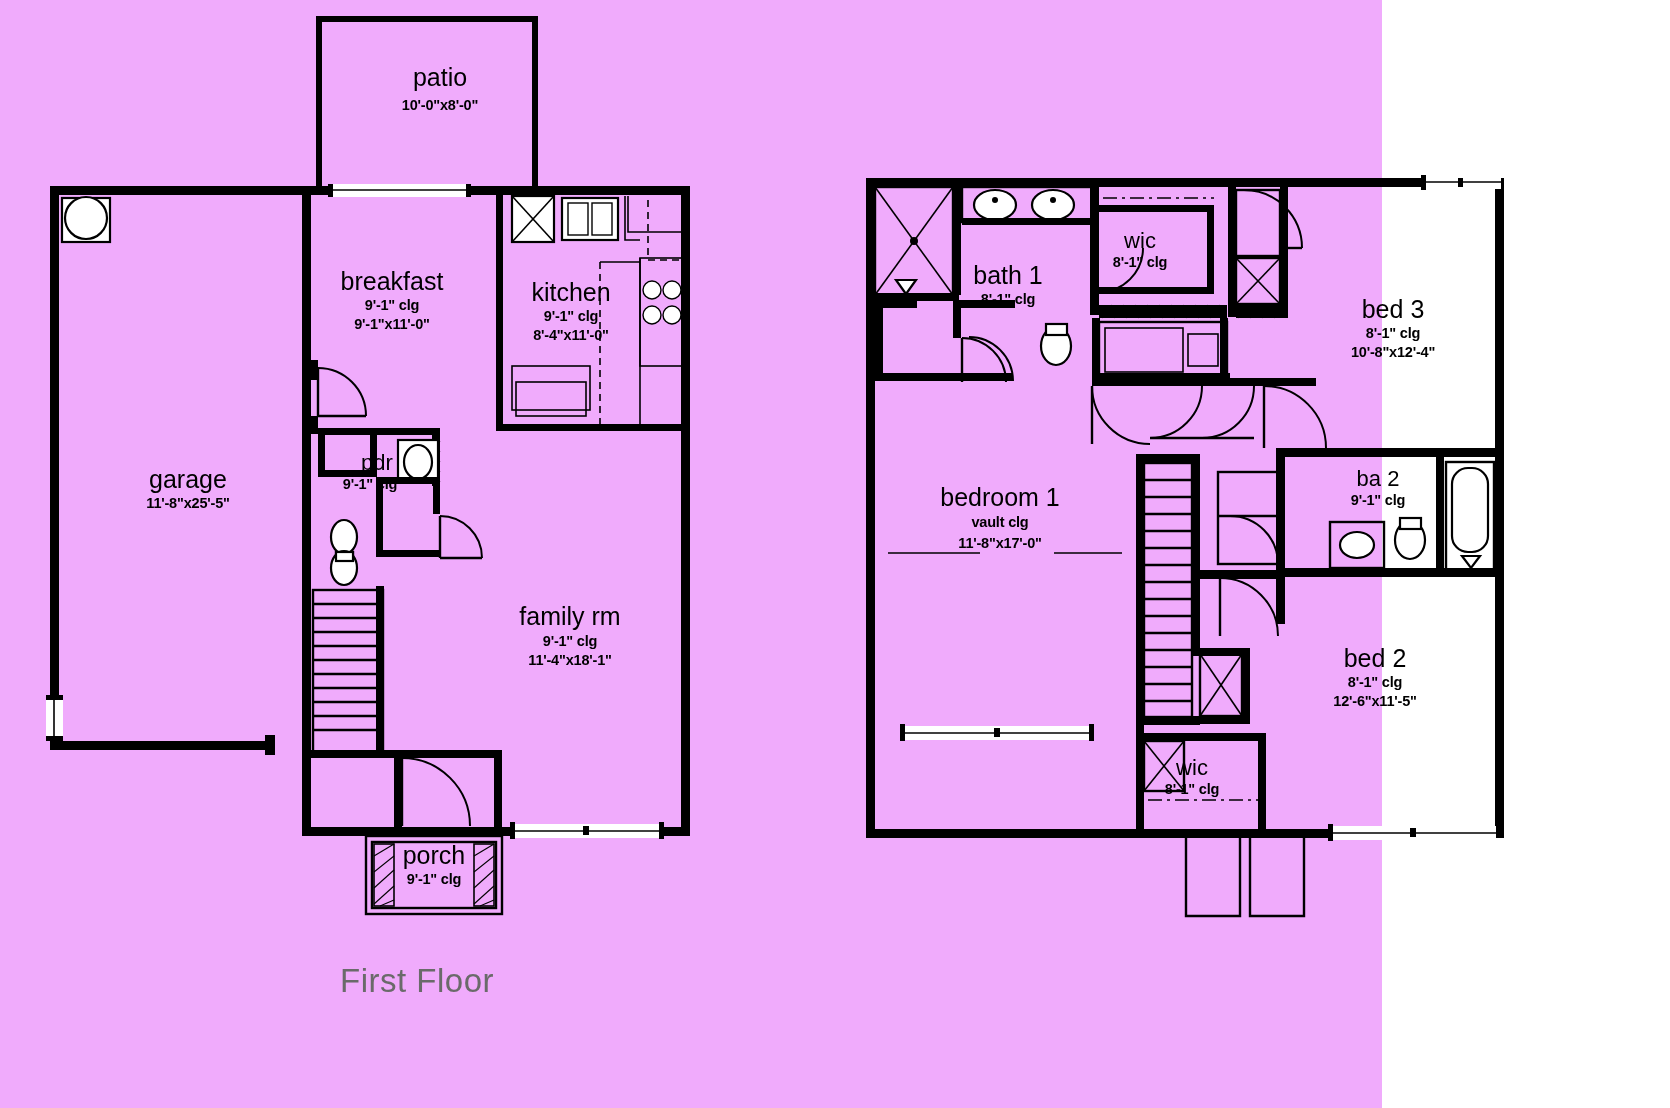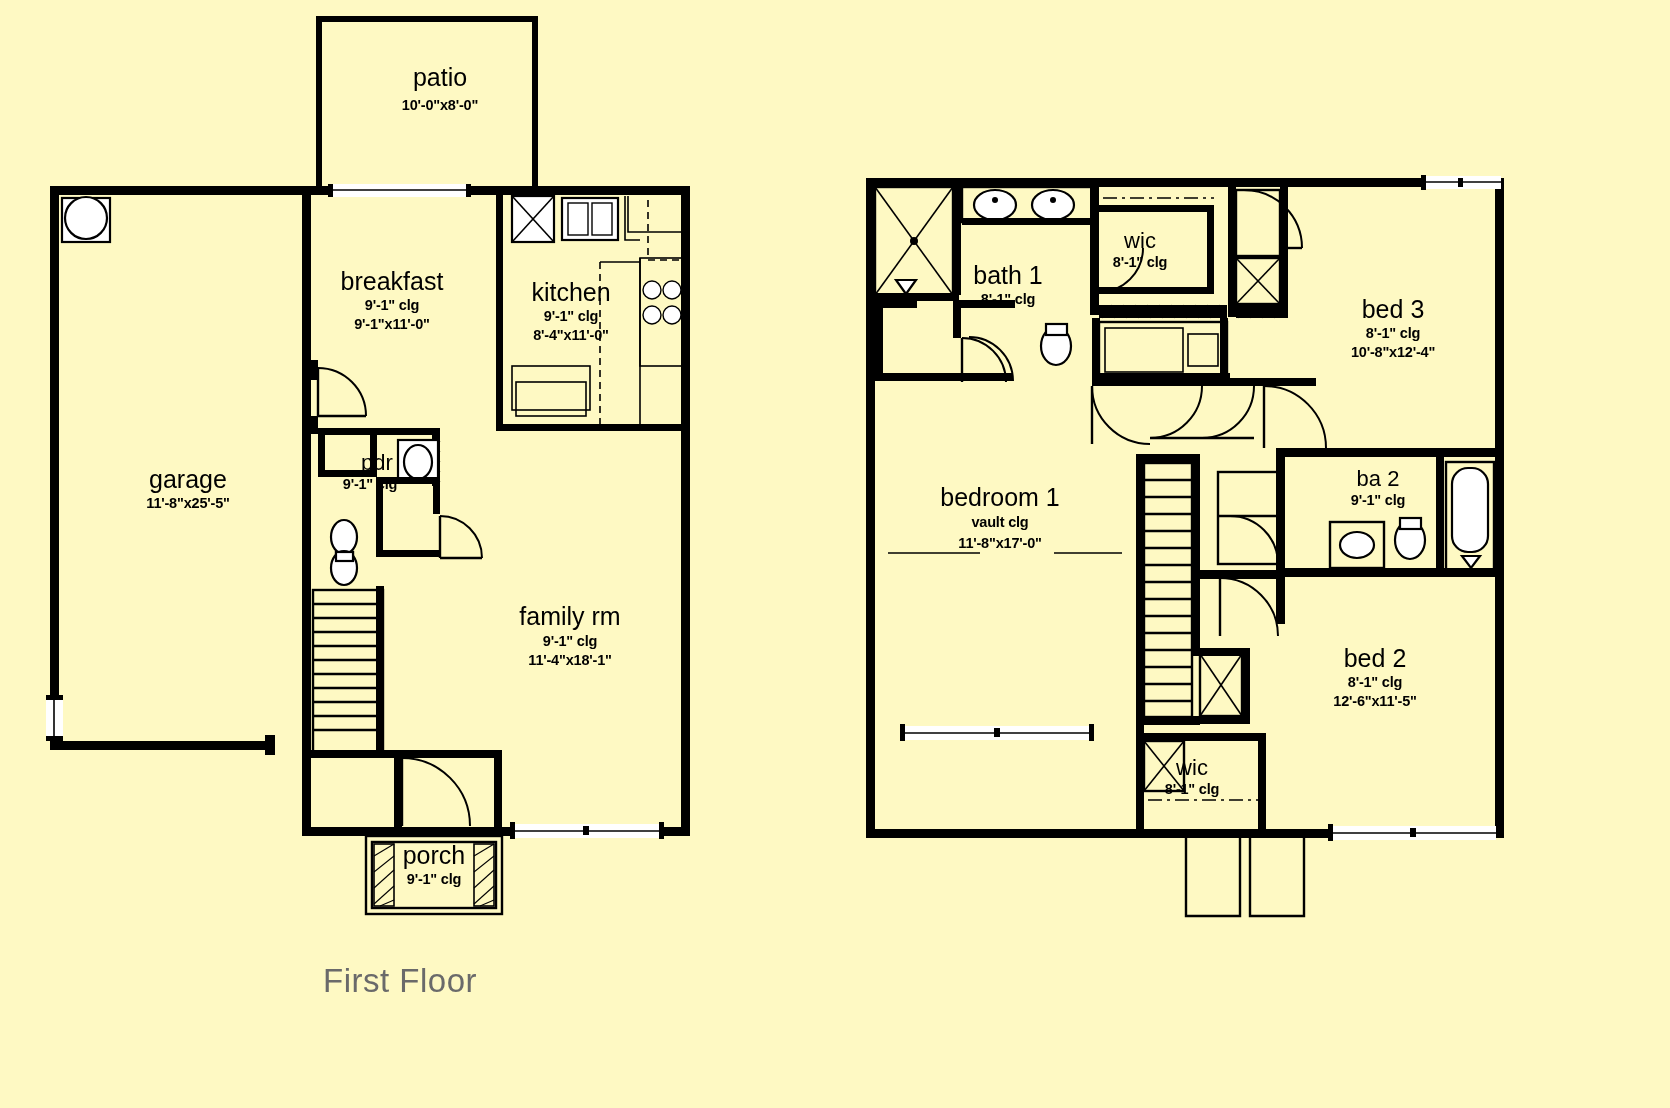--- a/index.html
+++ b/index.html
@@ -3,21 +3,21 @@
 <meta charset="utf-8">
 <style>
   * { box-sizing: border-box; }
   html, body {
     margin: 0; padding: 0;
     background: #ffffff;
     width: 1670px; height: 1108px;
     font-family: "Liberation Sans", sans-serif;
     overflow: hidden;
   }
-  #sheet { position: relative; width: 1670px; height: 1108px; background: #fef9c3; }
+  #sheet { position: relative; width: 1382px; height: 1108px; background: #f0abfc; }
 
   svg.plan { position: absolute; top: 0; left: 0; }
 
   .wall       { fill: #000; }
   .thinline   { stroke: #000; stroke-width: 1.6; fill: none; }
   .thinline2  { stroke: #000; stroke-width: 2.4; fill: none; }
   .hairline   { stroke: #000; stroke-width: 1.1; fill: none; }
   .fixture    { stroke: #000; stroke-width: 2.2; fill: #fff; }
   .fixture-thin { stroke: #000; stroke-width: 1.4; fill: #fff; }
   .swing      { stroke: #000; stroke-width: 2.0; fill: none; }
@@ -477,16 +477,16 @@
 
     <text class="rm-name" x="535" y="667">bed 2</text>
     <text class="rm-dim" x="535" y="687">8'-1"  clg</text>
     <text class="rm-dim" x="535" y="706">12'-6"x11'-5"</text>
 
     <text class="rm-name-sm" x="352" y="775">wic</text>
     <text class="rm-dim" x="352" y="794">8'-1"  clg</text>
   </g>
 </svg>
 
-<div class="floor-title" style="left:323px; top:962px;">First Floor</div>
+<div class="floor-title" style="left:340px; top:962px;">First Floor</div>
 
 
 </div>
 
 </body></html>

